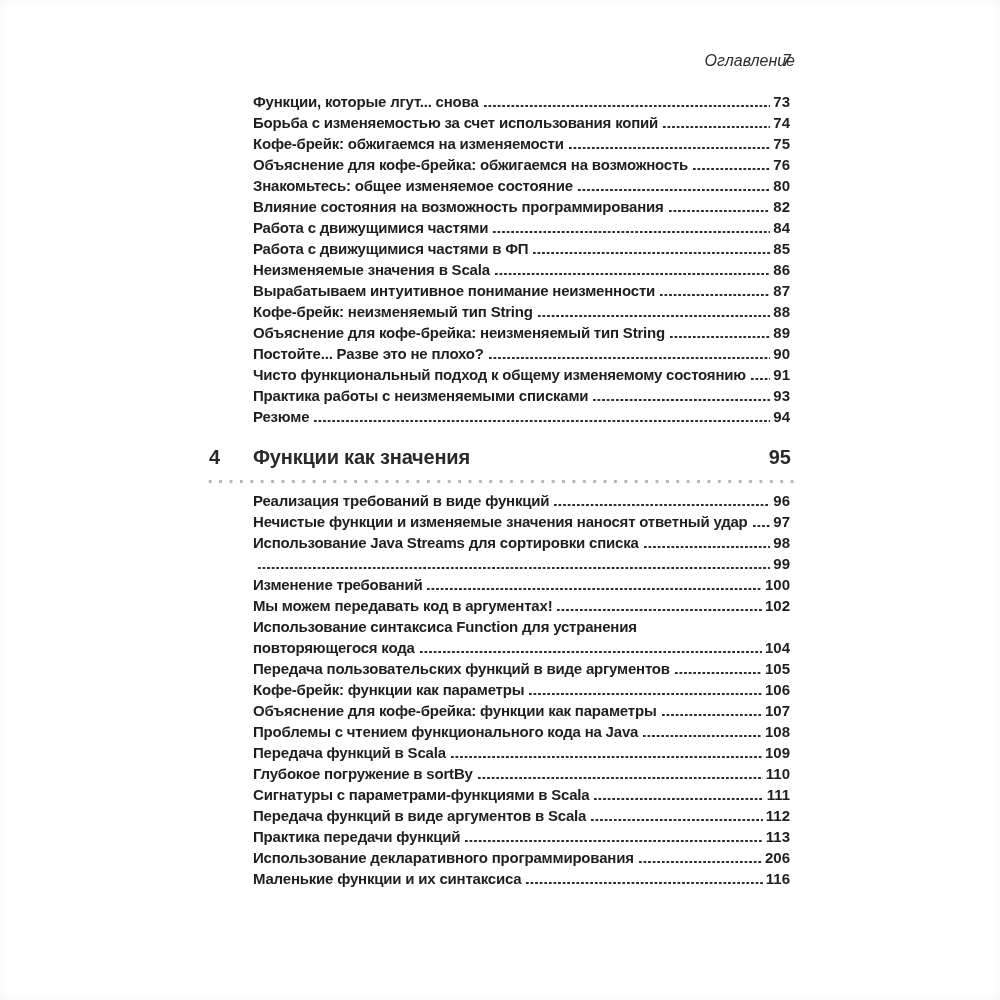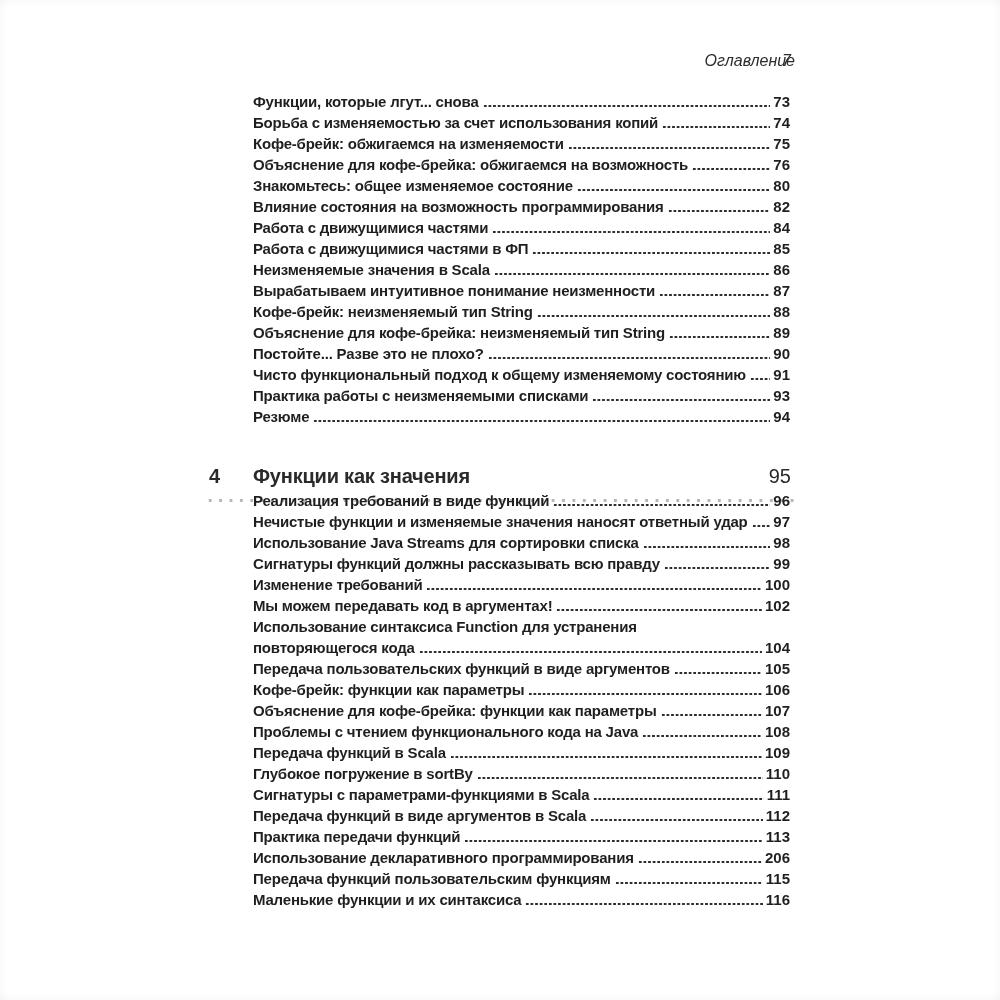--- a/index.html
+++ b/index.html
@@ -69,23 +69,22 @@
   .chapter-number {
     width: 48px; padding-left: 4px;
     font-size: 20px; font-weight: bold; color: #2a2a2a;
   }
   .chapter-title {
     flex: 1 1 auto;
     font-size: 20px; font-weight: bold; color: #2a2a2a;
     letter-spacing: -0.2px;
   }
   .chapter-page {
-    font-size: 20px; font-weight: normal; color: #2a2a2a;
+    font-size: 20px; font-weight: bold; color: #2a2a2a;
     padding-right: 4px;
-    margin-top: 19px;
   }
   .chapter-rule {
     margin-top: 10px;
     height: 5px;
     background-image: radial-gradient(circle, #b7b7b7 1.5px, transparent 1.9px);
     background-size: 10.4px 5px;
     background-repeat: repeat-x;
     background-position: left center;
   }
 </style>
@@ -257,21 +256,20 @@
     <div class="toc-entry">
     <div class="toc-line">
       <span class="toc-label">Использование Java Streams для сортировки списка</span>
       <span class="leader"></span>
       <span class="toc-page">98</span>
     </div>
 
   </div>
     <div class="toc-entry">
     <div class="toc-line">
-      <span class="toc-label">Сигнатуры функций должны рассказывать всю правду</span>
       <span class="leader"></span>
       <span class="toc-page">99</span>
     </div>
 
   </div>
     <div class="toc-entry">
     <div class="toc-line">
       <span class="toc-label">Изменение требований</span>
       <span class="leader"></span>
       <span class="toc-page">100</span>
@@ -372,27 +370,19 @@
     <div class="toc-entry">
     <div class="toc-line">
       <span class="toc-label">Использование декларативного программирования</span>
       <span class="leader"></span>
       <span class="toc-page">206</span>
     </div>
 
   </div>
     <div class="toc-entry">
     <div class="toc-line">
-      <span class="toc-label">Передача функций пользовательским функциям</span>
-      <span class="leader"></span>
-      <span class="toc-page">115</span>
-    </div>
-
-  </div>
-    <div class="toc-entry">
-    <div class="toc-line">
       <span class="toc-label">Маленькие функции и их синтаксиса</span>
       <span class="leader"></span>
       <span class="toc-page">116</span>
     </div>
 
   </div>
   </div>
 
 </body></html>

